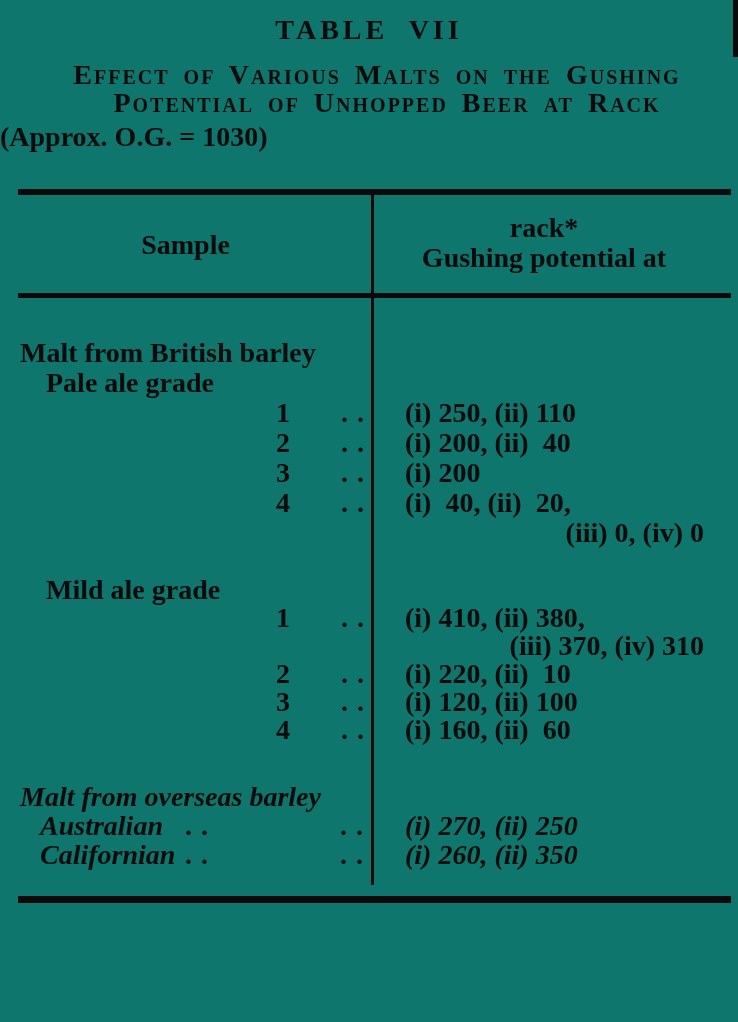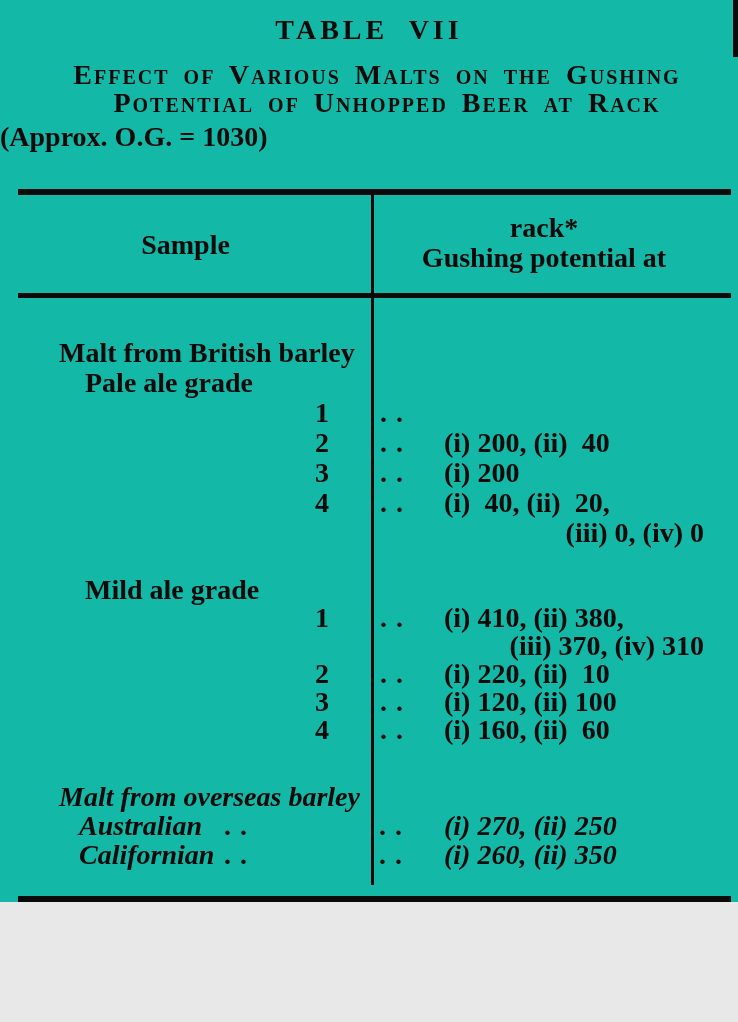--- a/index.html
+++ b/index.html
@@ -1,19 +1,19 @@
 <!DOCTYPE html>
 <html><head>
 <meta charset="utf-8">
 <style>
   html,body{margin:0;padding:0;background:#e8e8e8;}
   .page{
     position:relative;
-    width:738px;height:902px;
-    background:#14b8a6;
+    width:738px;height:1022px;
+    background:#0f766e;
     font-family:"Liberation Serif","DejaVu Serif",serif;
     font-weight:700;
     color:#0b0b0b;
     overflow:hidden;
     -webkit-font-smoothing:antialiased;
   }
   .abs{position:absolute;}
   .nowrap{white-space:nowrap;}
 
   
@@ -31,21 +31,21 @@
   .rule-mid{left:18px;width:713px;top:293px;height:5px;}
   .rule-bottom{left:18px;width:713px;top:896px;height:7px;}
   .vdivider{left:371px;top:195px;width:3px;height:690px;background:#0a0a0a;}
 
   
   .hdr-sample{left:0;top:229px;width:371px;text-align:center;font-size:28px;}
   .hdr-gushing{left:378px;top:213px;width:332px;text-align:center;font-size:28px;line-height:30px;}
 
   
   .tbody{left:0;top:338px;width:738px;font-size:28px;}
-  .line{position:relative;margin-left:39px;}
+  .line{position:relative;}
   .h30{height:30px;line-height:30px;}
   .h28{height:28px;line-height:28px;}
   .h29{height:29px;line-height:29px;font-style:italic;}
   .sp28{height:28px;}
   .sp38{height:38px;}
   .line span{position:absolute;white-space:nowrap;}
   .sec{left:20px;}
   .sub{left:46px;}
   .name{left:40px;}
   .num{left:268px;width:30px;text-align:center;}
@@ -87,20 +87,21 @@
 
     <div class="line h30">
       <span class="sec">Malt from British barley</span>
     </div>
     <div class="line h30">
       <span class="sub">Pale ale grade</span>
     </div>
     <div class="line h30">
       <span class="num">1</span>
       <span class="dots">..</span>
+      <span class="val">(i) 250, (ii) 110</span>
     </div>
     <div class="line h30">
       <span class="num">2</span>
       <span class="dots">..</span>
       <span class="val">(i) 200, (ii)&nbsp;&nbsp;40</span>
     </div>
     <div class="line h30">
       <span class="num">3</span>
       <span class="dots">..</span>
       <span class="val">(i) 200</span>

